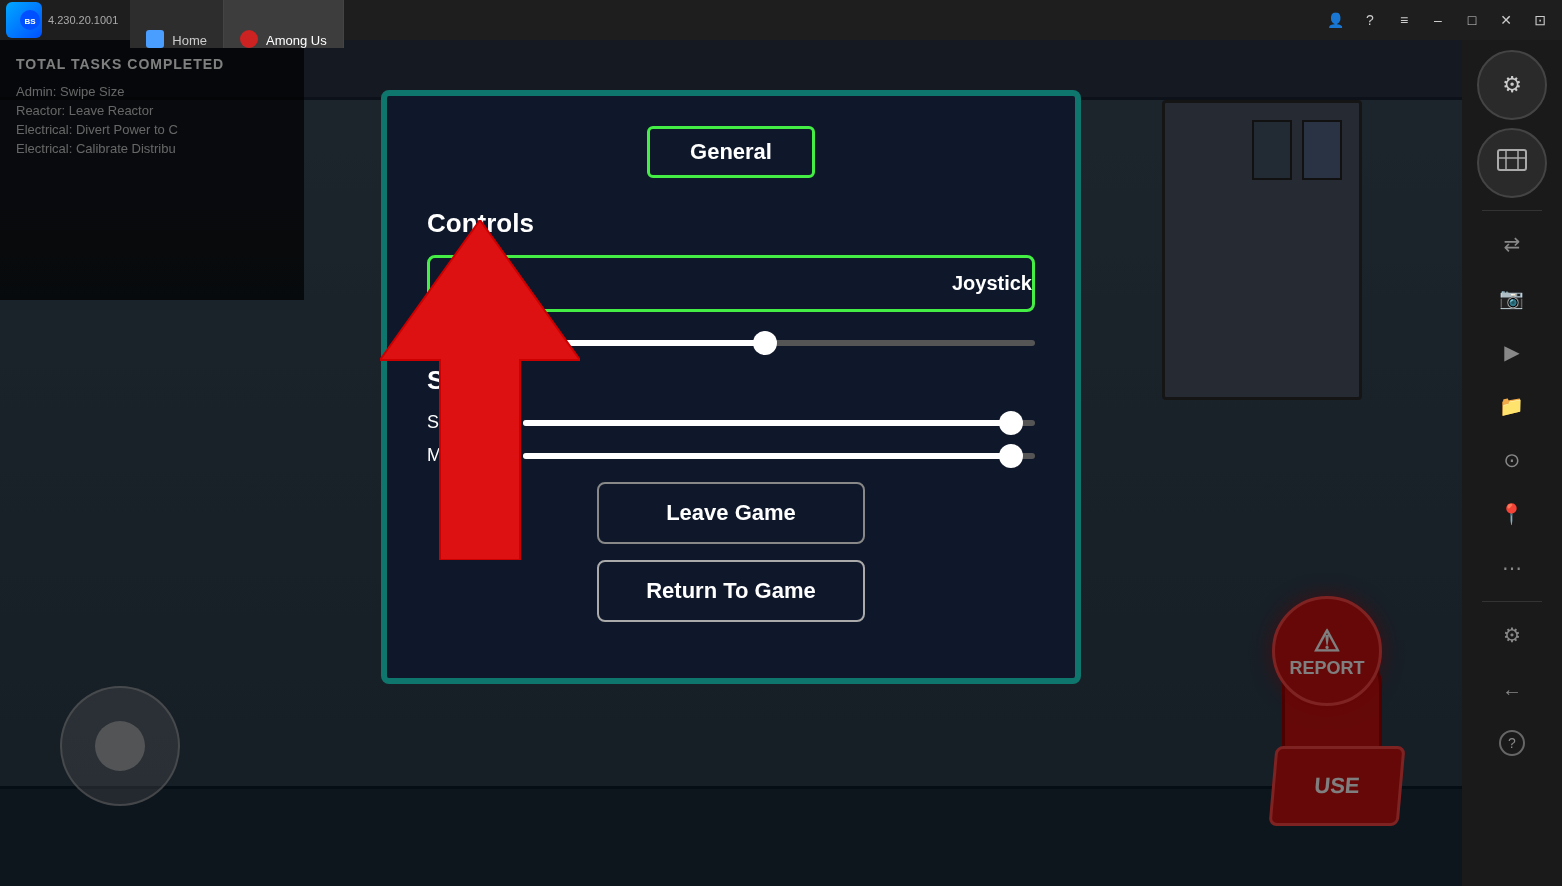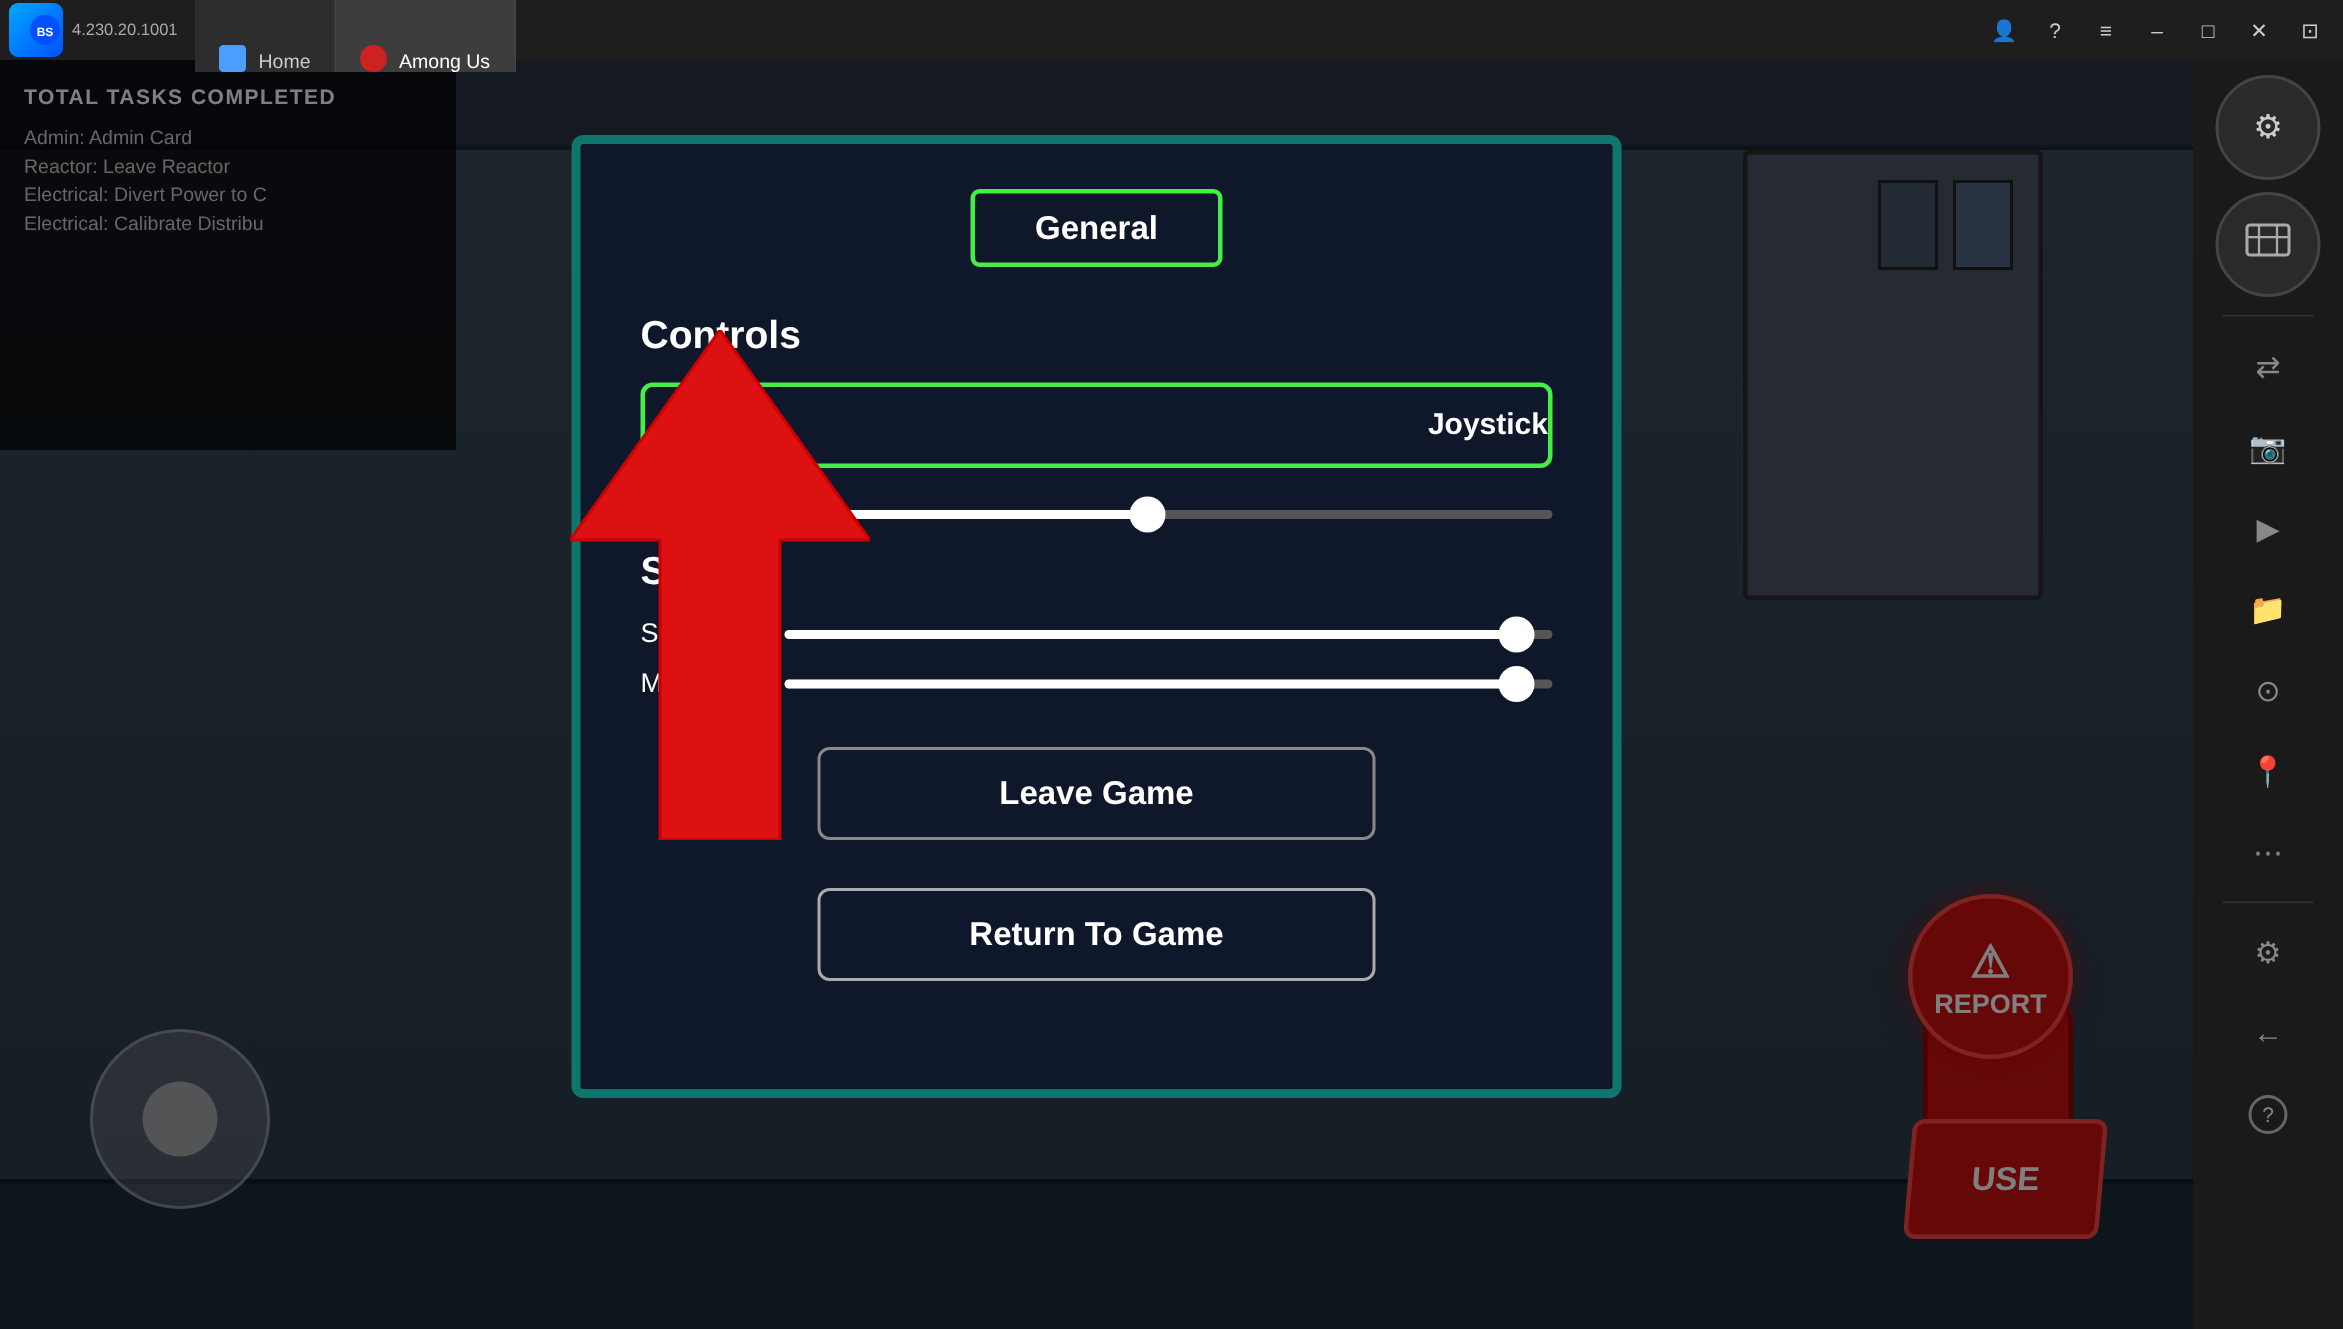--- a/index.html
+++ b/index.html
@@ -316,23 +316,23 @@
       border: 2px solid #666;
       color: white;
       font-size: 18px;
       background: transparent;
       cursor: pointer;
       text-align: center;
     }
 
     .action-btn {
       display: block;
-      margin: 32px auto;
+      margin: 16px auto;
       padding: 16px 0;
-      width: 372px;
+      width: 268px;
       border-radius: 8px;
       border: 2px solid #888;
       color: white;
       font-size: 22px;
       font-weight: bold;
       background: transparent;
       cursor: pointer;
       text-align: center;
     }
     .action-btn.return {
@@ -441,21 +441,21 @@
 
     <div style="position:absolute;top:0;left:0;width:100%;height:60px;background:#2a3344;border-bottom:3px solid #1a2233;"></div>
 
     <div style="position:absolute;right:80px;bottom:120px;width:100px;height:120px;background:#cc1111;border-radius:40px 40px 10px 10px;border:3px solid #990000;">
       <div style="position:absolute;top:20px;left:50%;transform:translateX(-50%);width:50px;height:25px;background:#aaddff;border-radius:30px;border:2px solid #88bbee;"></div>
     </div>
   </div>
 
   <div class="task-panel">
     <div class="task-panel-title">TOTAL TASKS COMPLETED</div>
-    <div class="task-item">Admin: Admin Card</div>
+    <div class="task-item">Admin: Swipe Size</div>
     <div class="task-item">Reactor: Leave Reactor</div>
     <div class="task-item">Electrical: Divert Power to C</div>
     <div class="task-item">Electrical: Calibrate Distribu</div>
   </div>
 
   <div class="joystick-container">
     <div class="joystick-outer">
       <div class="joystick-inner"></div>
     </div>
   </div>

